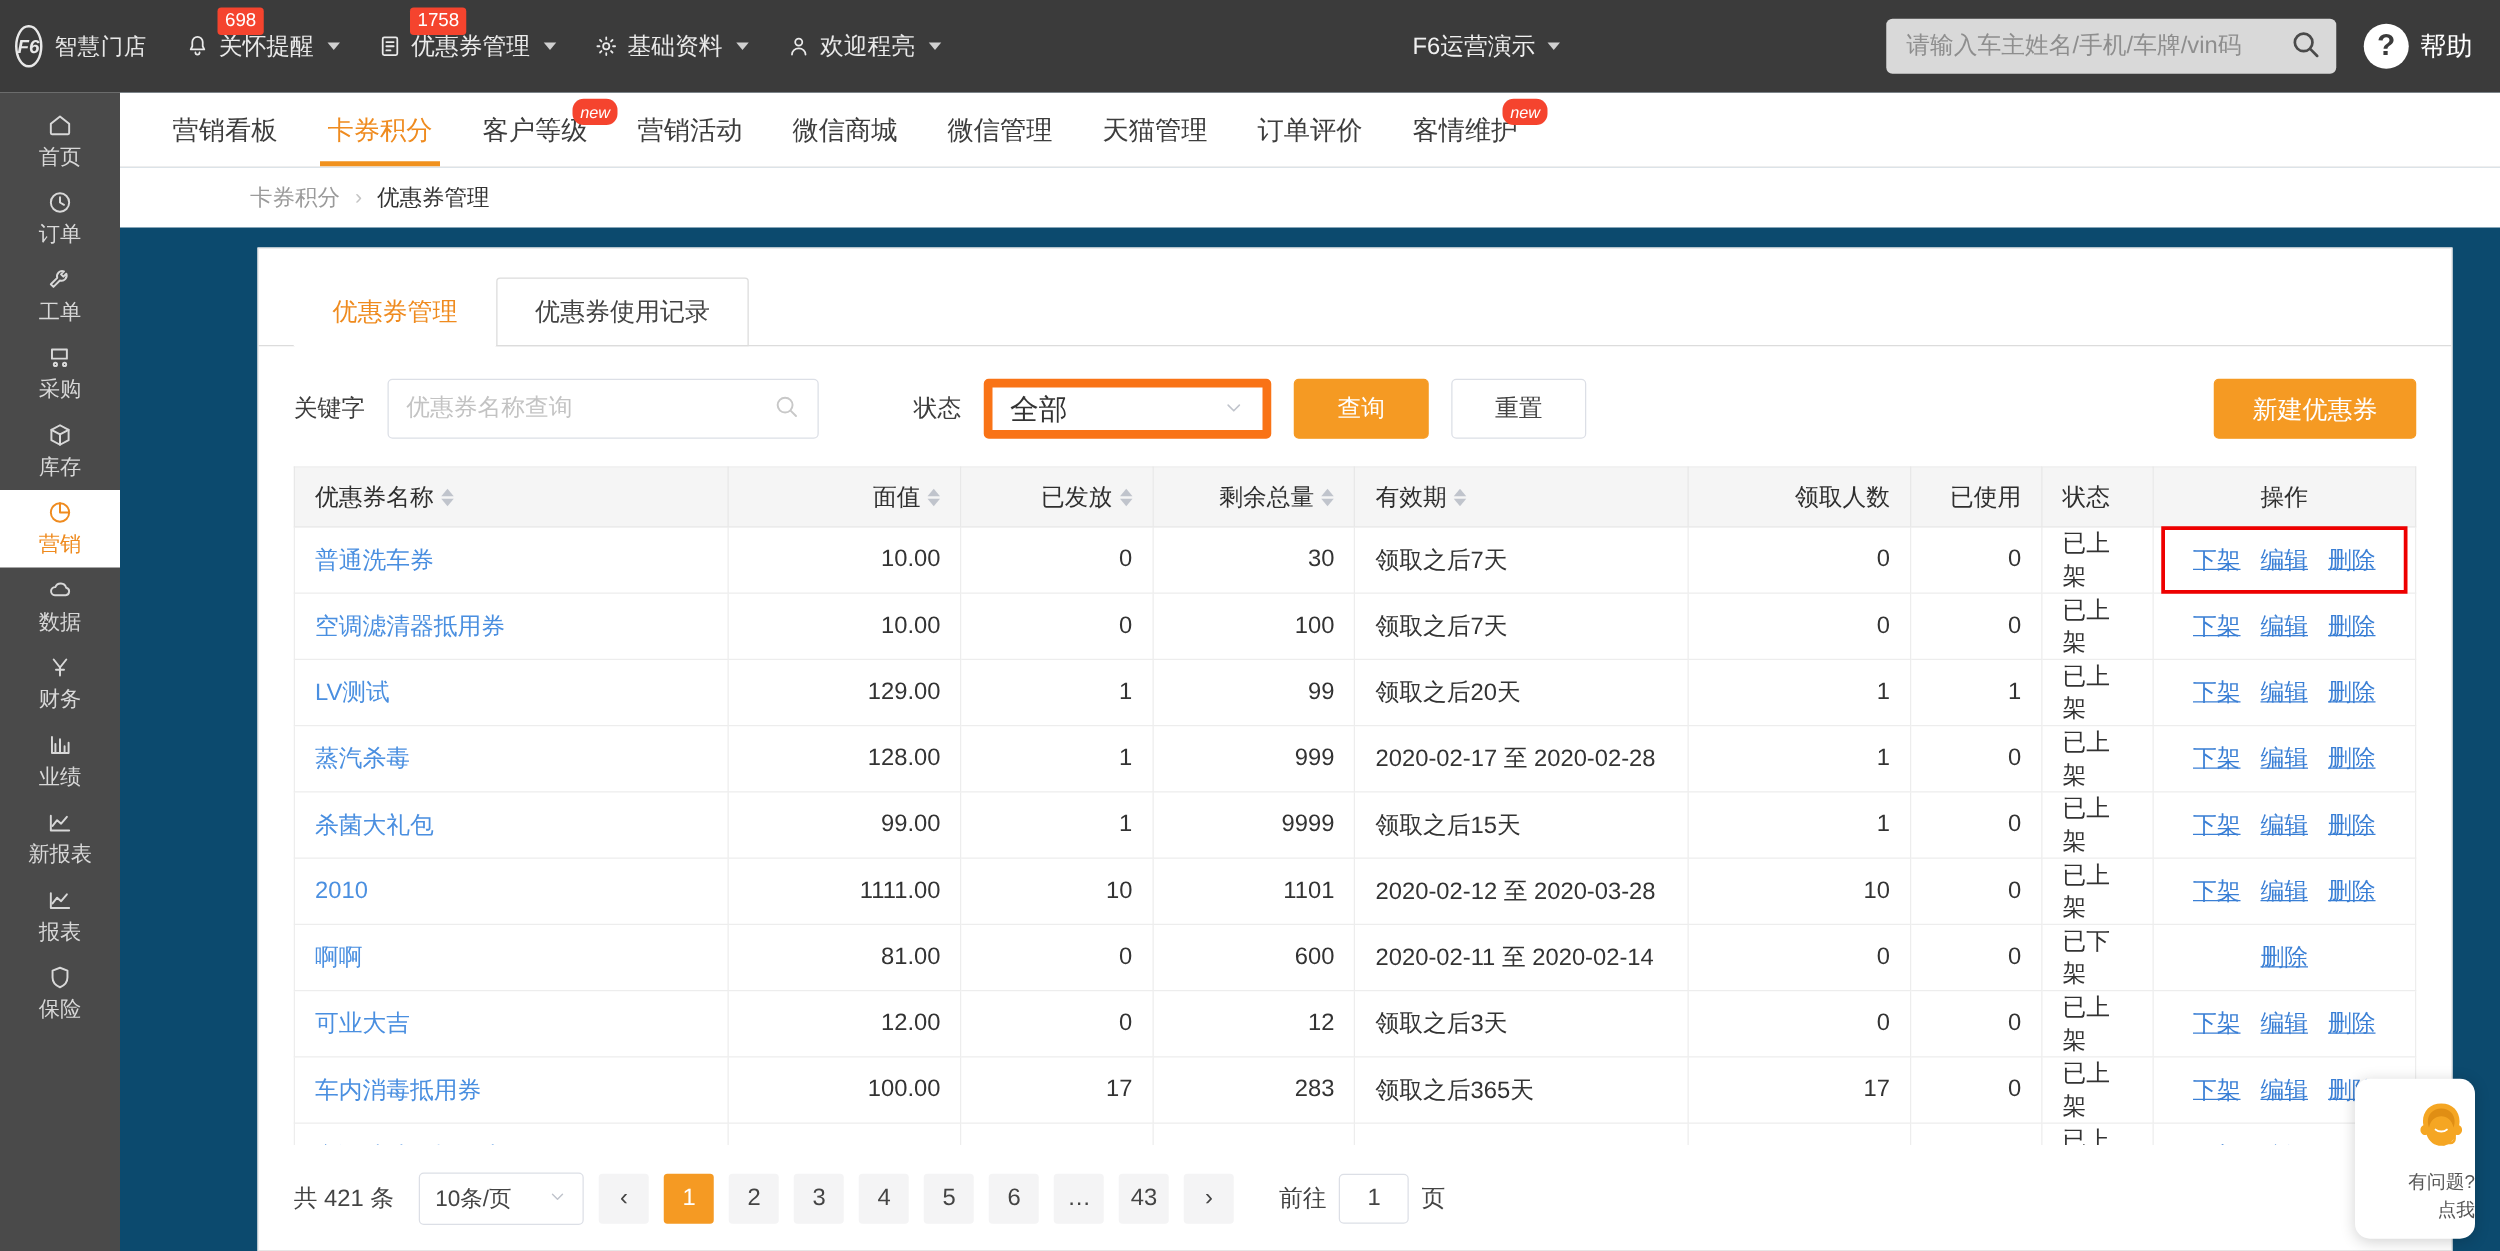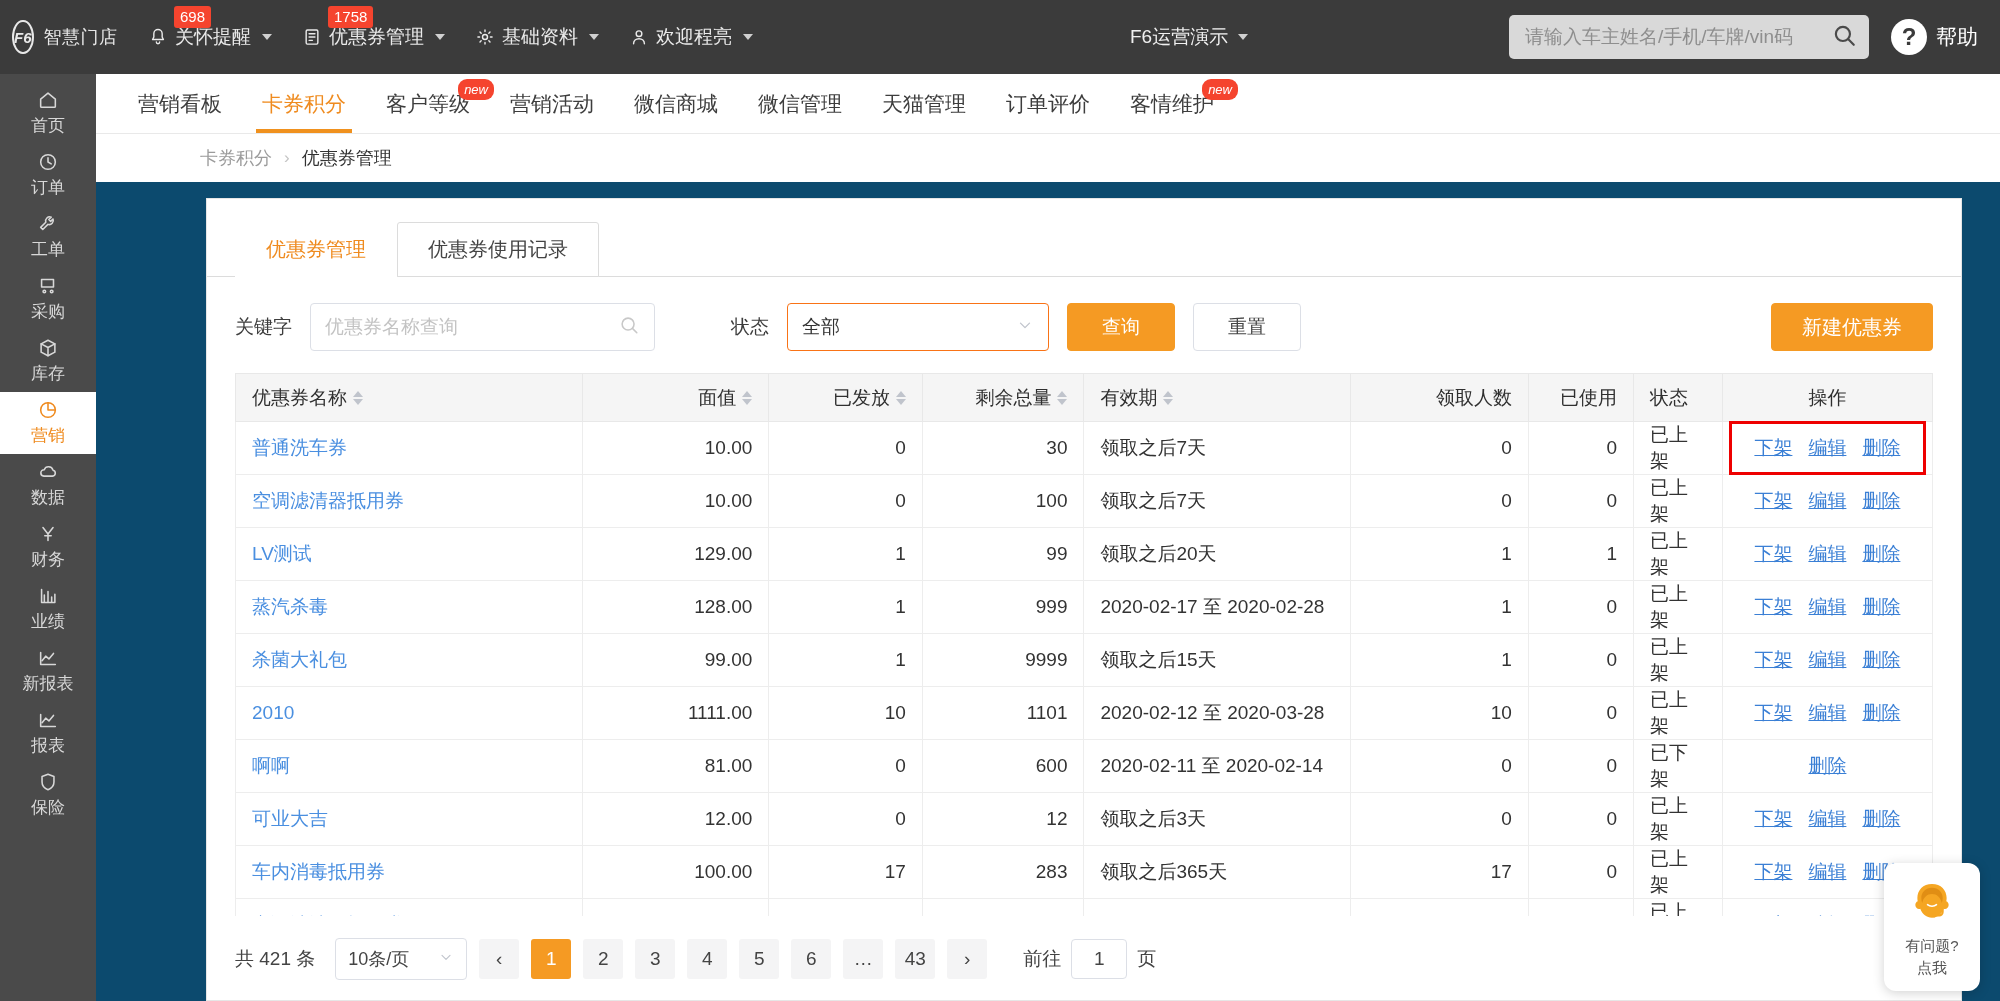--- a/index.html
+++ b/index.html
@@ -89,23 +89,23 @@
   .itab.plain { border: 1px solid #dcdcdc; border-radius: 3px 3px 0 0; background: #fff; }
 
   
   .filters { display: flex; align-items: center; padding: 26px 28px 22px 28px; gap: 18px; }
   .f-label { font-size: 19px; color: #3d3d3d; white-space: nowrap; }
   .f-input { width: 345px; height: 48px; border: 1px solid #dcdfe6; border-radius: 4px;
              display: flex; align-items: center; padding: 0 14px; }
   .f-input input { flex: 1; border: 0; outline: 0; font-size: 19px; color: #333;
                    font-family: inherit; background: transparent; }
   .f-input input::placeholder { color: #c3c3c3; }
-  .f-select { width: 262px; height: 48px; border: 1px solid #f97316; border-radius: 4px;
+  .f-select { width: 230px; height: 48px; border: 7px solid #f97316; border-radius: 4px;
               display: flex; align-items: center; justify-content: space-between;
-              padding: 0 14px; font-size: 19px; color: #333; cursor: pointer; }
+              padding: 0 14px; font-size: 23px; color: #333; cursor: pointer; }
   .btn { height: 48px; padding: 0 34px; border-radius: 4px; font-size: 19px; cursor: pointer;
          display: flex; align-items: center; justify-content: center; font-family: inherit; border: 1px solid #dcdfe6; background:#fff; color:#444; }
   .btn-primary { background: #f59a23; border-color: #f59a23; color: #fff; }
   .btn-new { background: #f59a23; border-color: #f59a23; color: #fff; margin-left: auto;
              padding: 0 30px; font-size: 20px; }
 
   
   .tablewrap { padding: 0 28px; flex: 1; min-height: 0; overflow: hidden; }
   table.grid { width: 100%; border-collapse: collapse; table-layout: fixed; }
   table.grid th { background: #f5f5f5; height: 48px; font-size: 19px; font-weight: normal;
@@ -140,21 +140,21 @@
             font-size: 19px; color: #444; cursor: pointer; padding: 0 8px; }
   .pg-btn.active { background: #f59a23; color: #fff; }
   .pg-jump { display: flex; align-items: center; gap: 10px; margin-left: 24px;
              font-size: 19px; color: #444; }
   .pg-jump input { width: 56px; height: 40px; border: 1px solid #dcdfe6; border-radius: 4px;
                    text-align: center; font-size: 19px; font-family: inherit; color: #444; outline: none; }
 
   
   .chat-widget { position: absolute; right: 20px; bottom: 10px; width: 96px; height: 128px;
                  background: #fff; border-radius: 12px; box-shadow: 0 2px 12px rgba(0,0,0,.18);
-                 display: flex; flex-direction: column; align-items: center; justify-content: center;
+                 display: flex; flex-direction: column; align-items: flex-end; justify-content: center;
                  gap: 2px; cursor: pointer; z-index: 50; }
   .chat-text { font-size: 15px; color: #555; line-height: 1.35; text-align: center; }
 
   .icon-stroke { fill: none; stroke: currentColor; stroke-width: 1.7;
                  stroke-linecap: round; stroke-linejoin: round; }
 </style>
 </head>
 <body>
 
 <div id="app">

